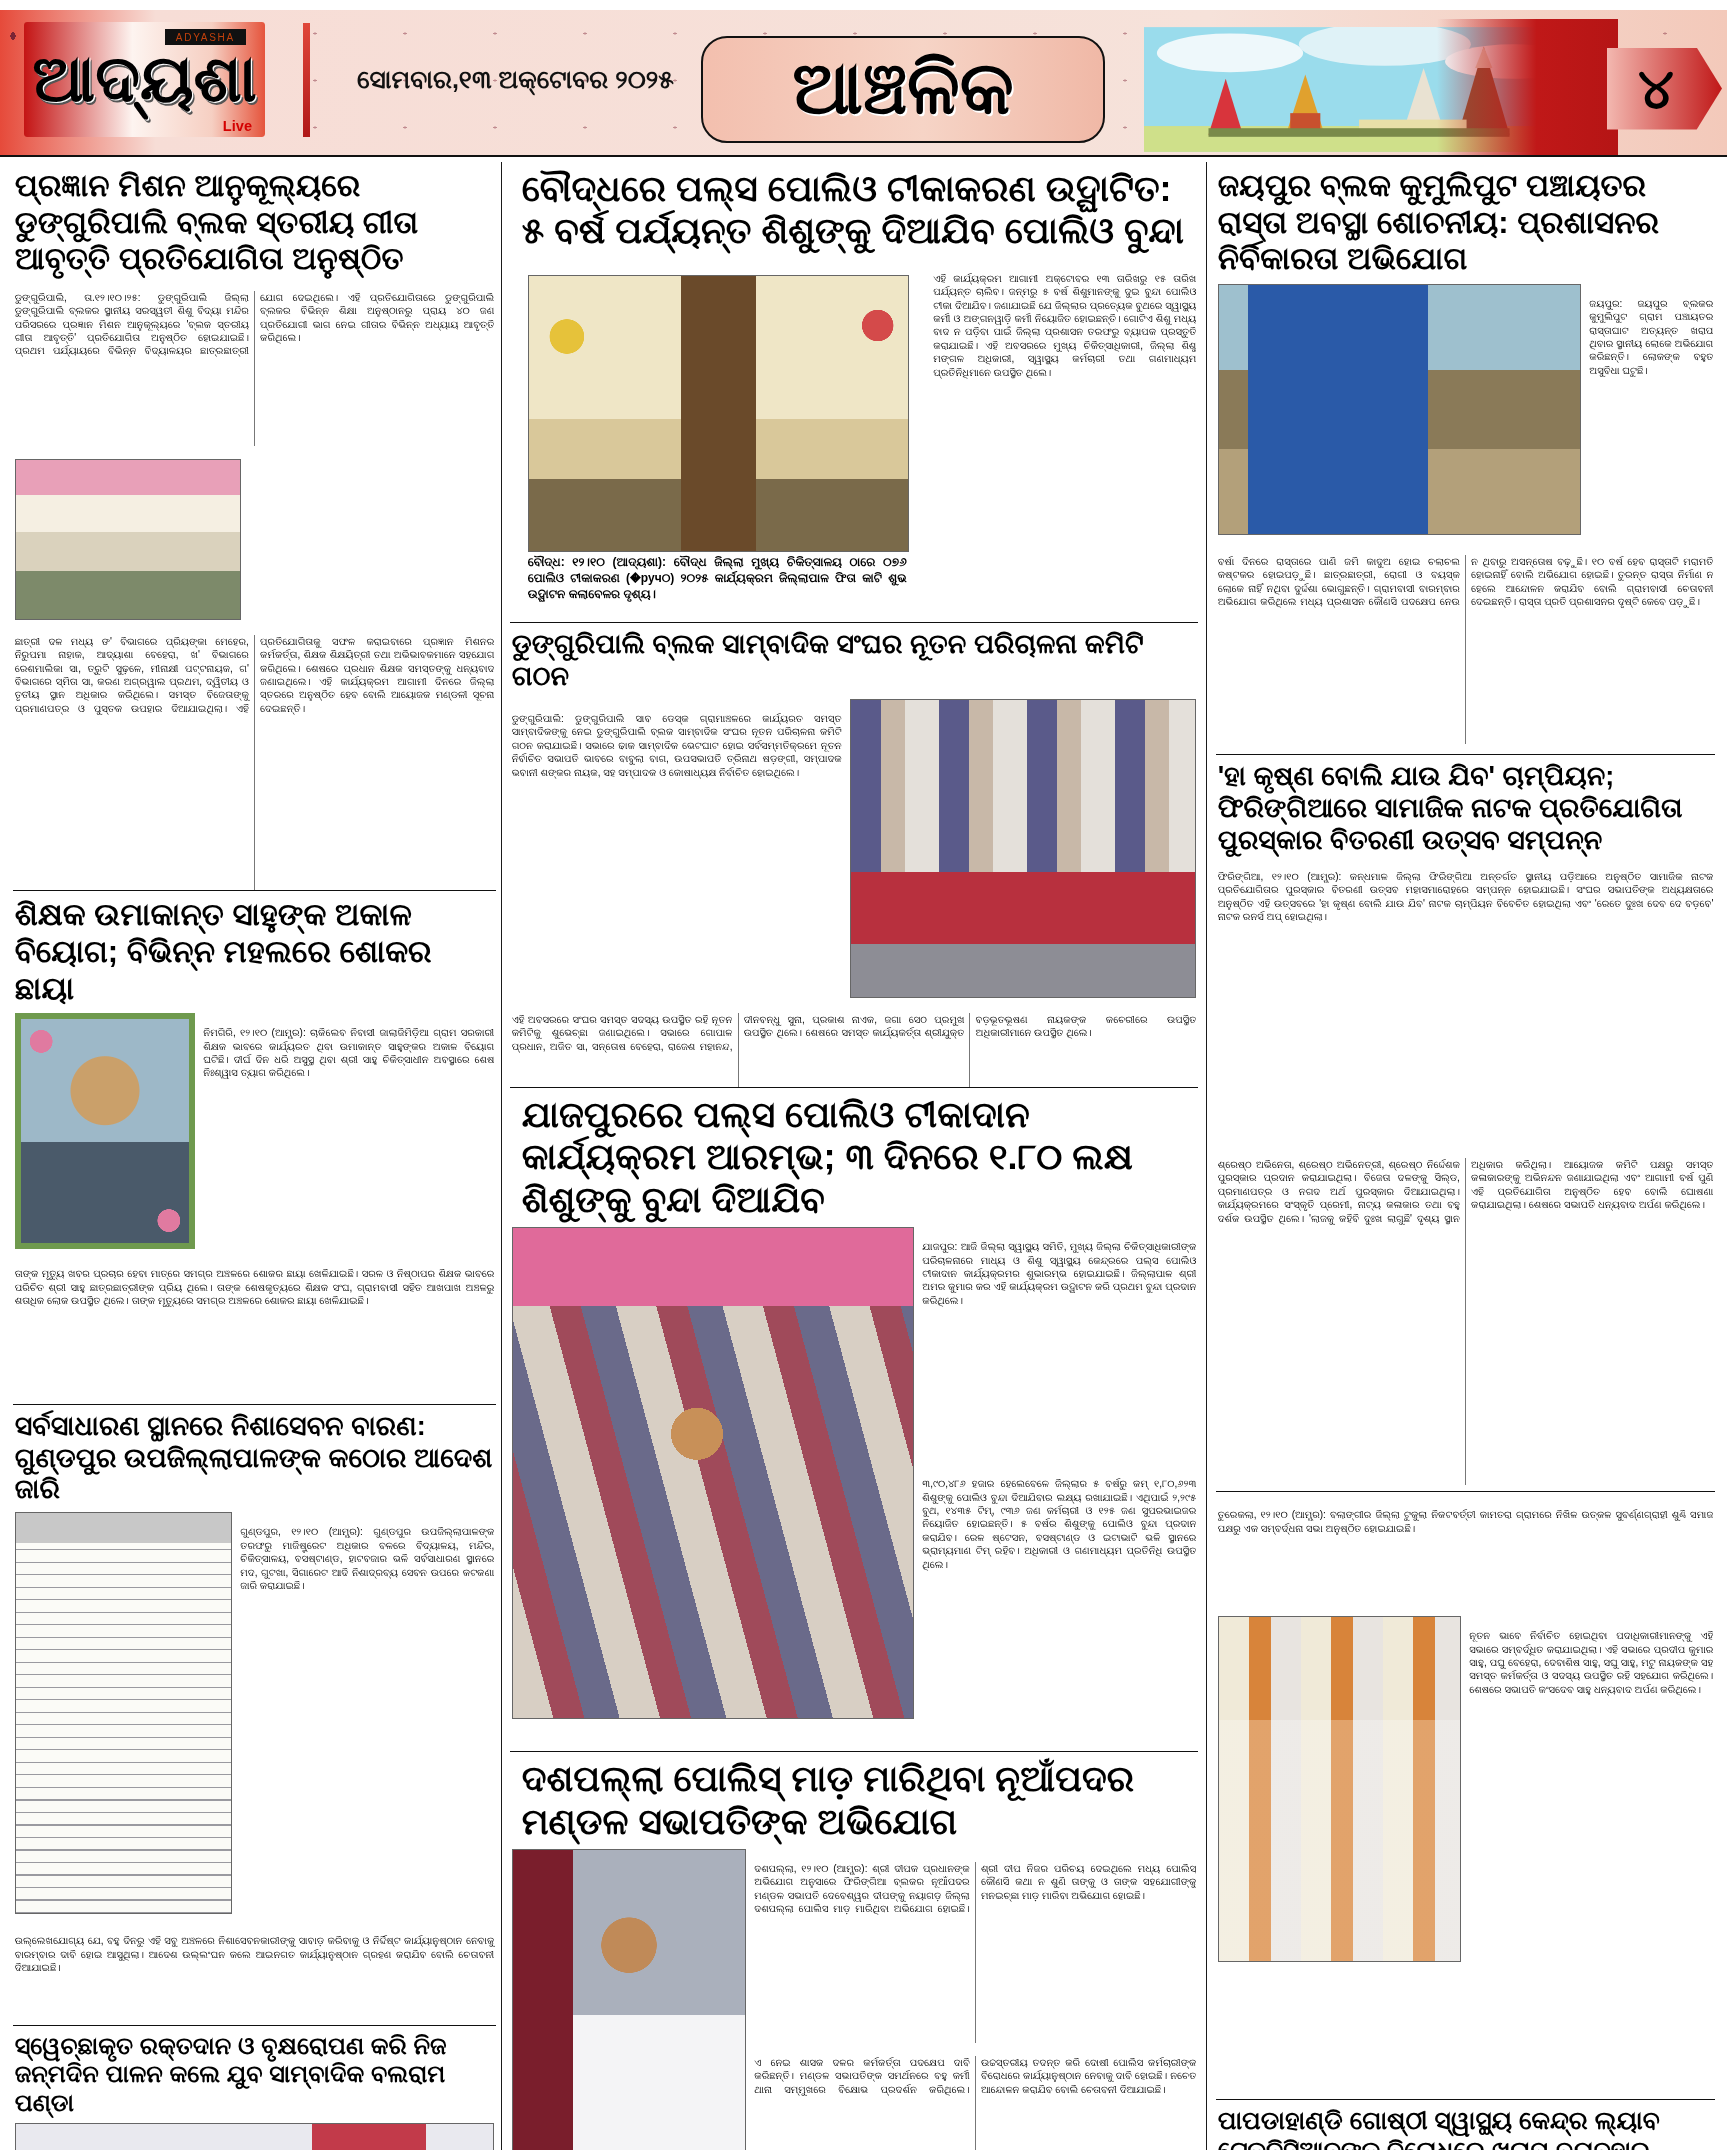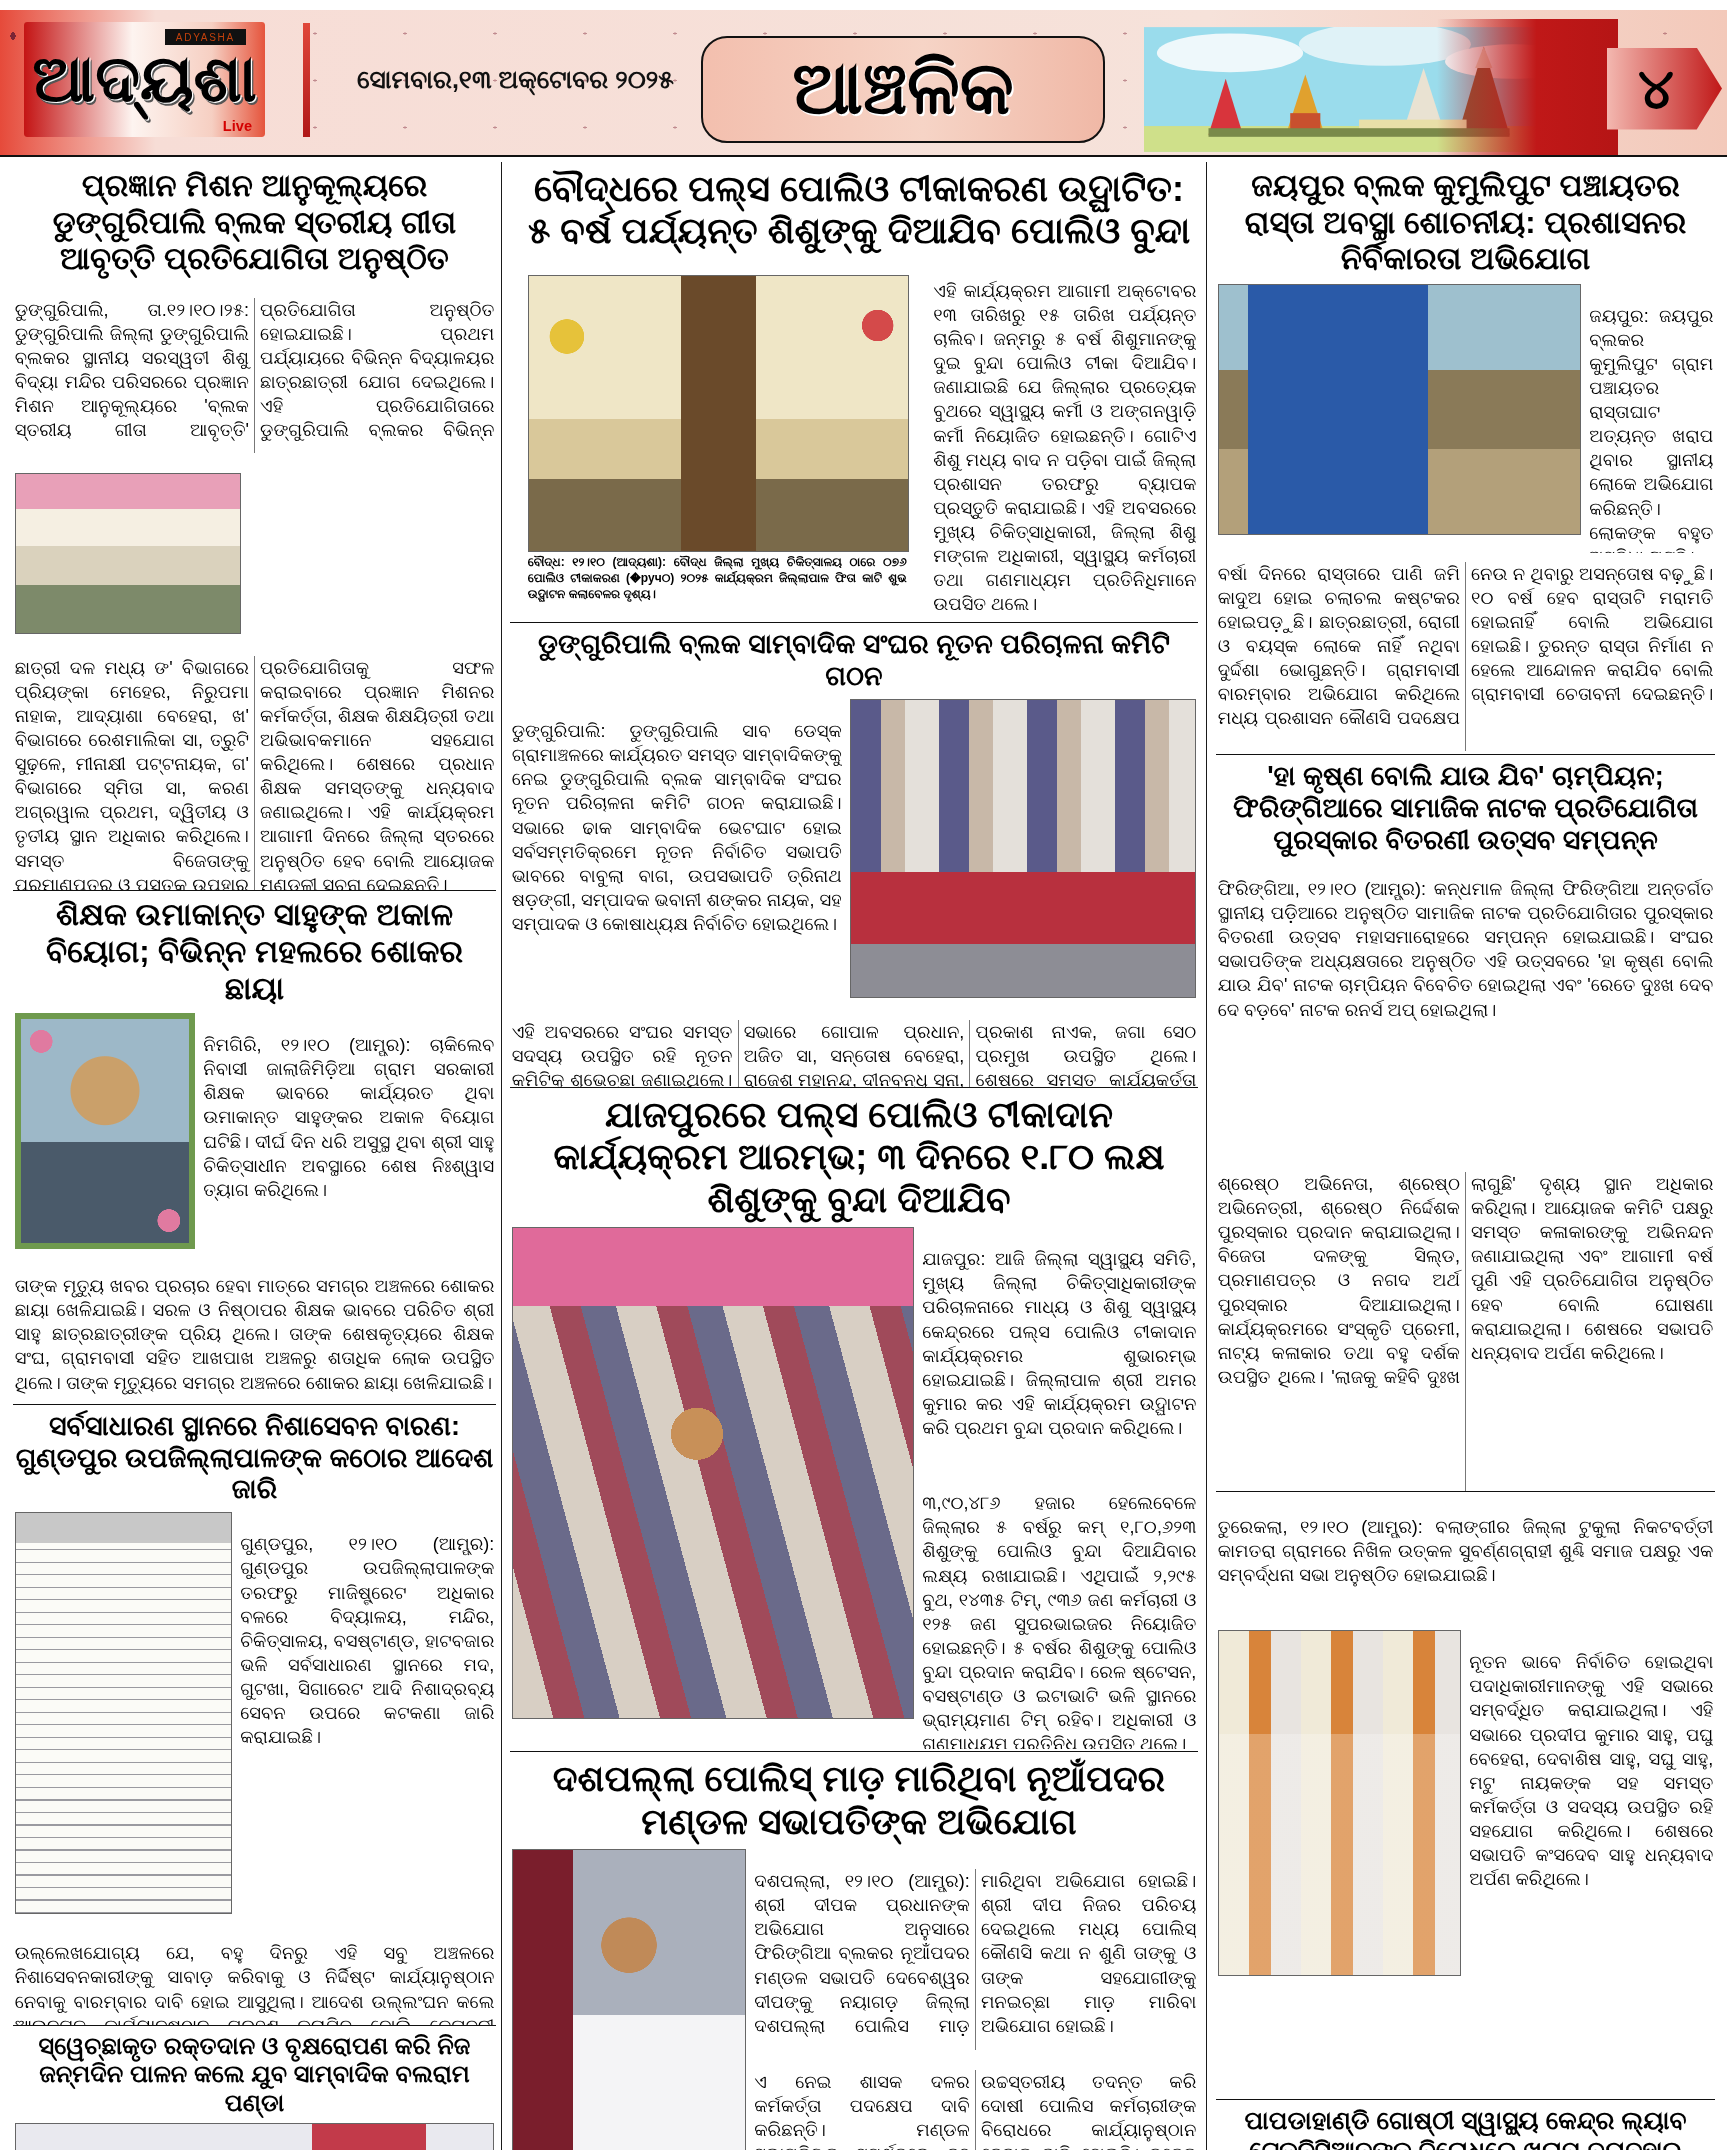--- a/index.html
+++ b/index.html
@@ -38,23 +38,23 @@
     display:flex;align-items:center;justify-content:center;}
   .mh-page span{font-size:56px;font-weight:bold;color:#000;margin-right:17px;}
   
   .vrule{position:absolute;top:162px;width:1.3px;height:2457px;background:#1a1a1a;}
   .colgrp{position:absolute;top:162px;}
   .col-left{left:13px;width:483px;}
   .col-center{left:510px;width:688px;}
   .col-right{left:1216px;width:499px;}
   .art{position:relative;overflow:hidden;border-bottom:1.3px solid #111;padding:3.4px 1.7px 6px;}
   .art:last-child{border-bottom:none;}
-  .hl{margin:2.6px 0 6px;text-align:center;font-weight:bold;line-height:1.18;}
+  .hl{margin:2.6px 0 6px;text-align:left;font-weight:bold;line-height:1.18;}
   .hl-xl{font-size:36px;margin-left:10px;} .hl-lg{font-size:31px;} .hl-md{font-size:27px;} .hl-sm{font-size:24px;}
-  .bd{font-size:18px;line-height:1.34;text-align:justify;margin:20px 0;}
+  .bd{font-size:10px;line-height:1.34;text-align:justify;margin:13px 0;}
   .cols2{column-count:2;column-gap:11.2px;column-rule:0.4px solid #777;}
   .cols3{column-count:3;column-gap:11.2px;column-rule:0.4px solid #777;}
   .row{display:flex;gap:8.6px;align-items:flex-start;}
   .grow{flex:1 1 auto;min-width:0;}
   .cap{font-size:12px;font-weight:bold;line-height:1.3;text-align:justify;margin-top:3.4px;}
   
   .ph{flex:0 0 auto;border:0.9px solid #666;background:#cfcfcf;}
   .ph-gita{background:linear-gradient(#e8a0b8 0 22%,#f5efe2 22% 45%,#dad2bd 45% 70%,#7d8a6a 70%);}
   .ph-teacher{border:6.9px solid #6f9a4e;background:
       radial-gradient(circle at 50% 32%,#caa06a 0 34px,transparent 35px),

